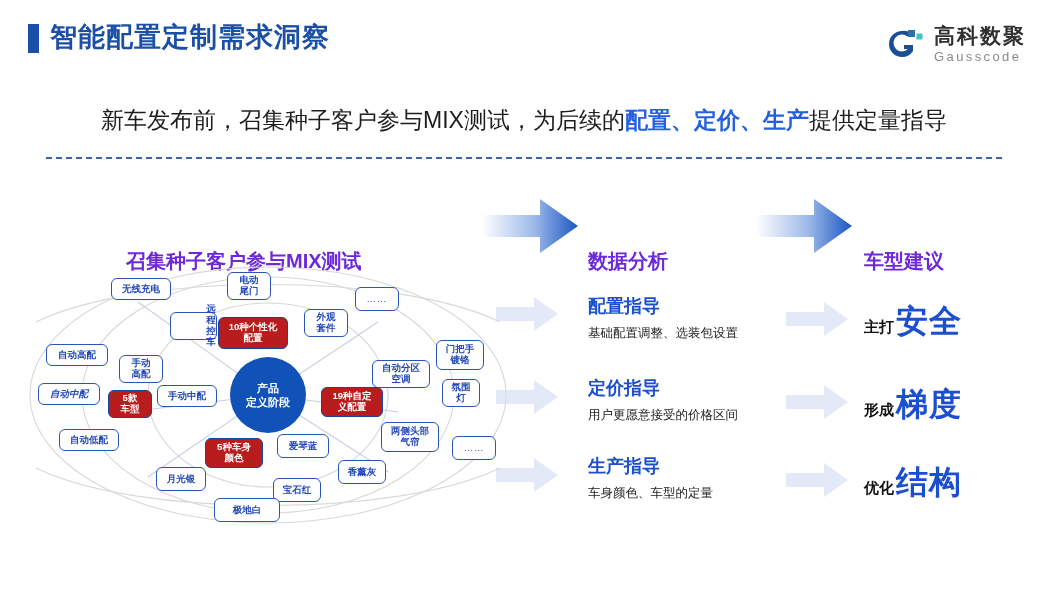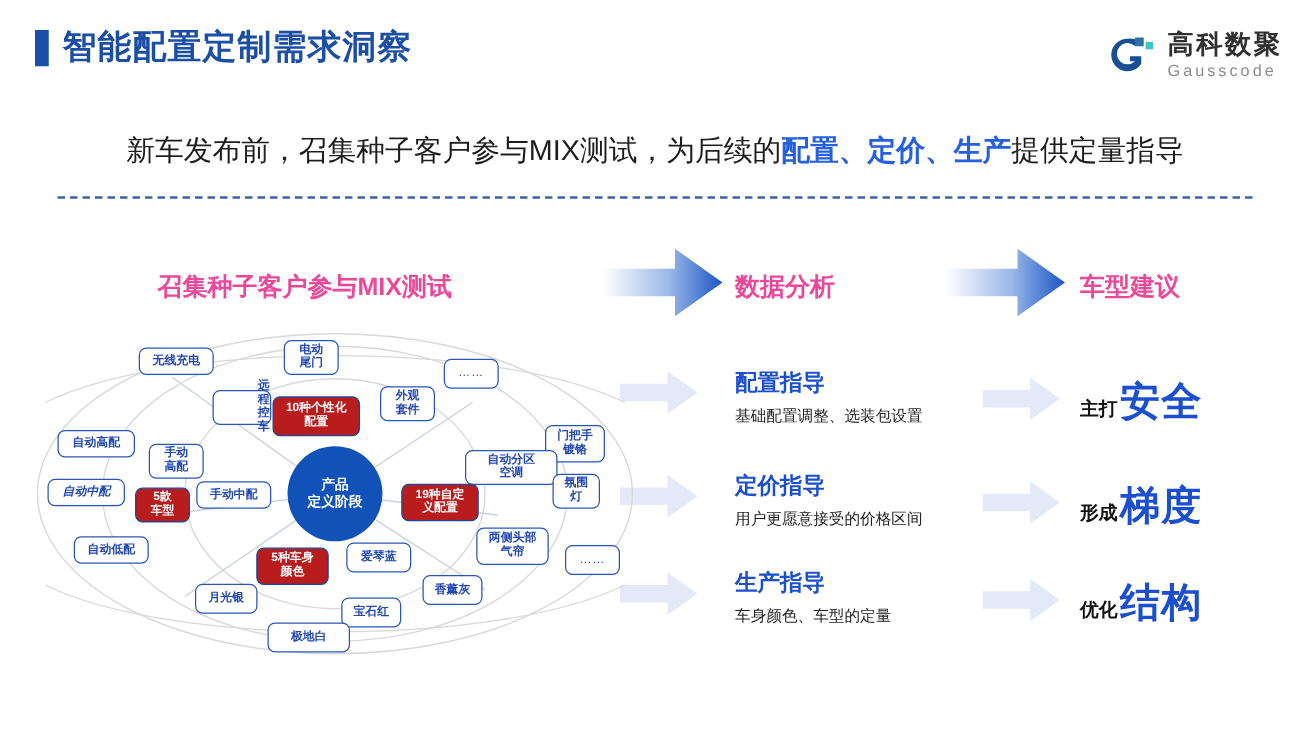--- a/index.html
+++ b/index.html
@@ -14,21 +14,21 @@
   #logo{position:absolute;right:22px;top:22px;height:44px;display:flex;align-items:center;gap:9px;}
   #logo-mark{position:relative;width:38px;height:32px;}
   #logo-text{display:flex;flex-direction:column;line-height:1;}
   #logo-cn{font-size:21px;font-weight:bold;color:#303030;letter-spacing:2px;}
   #logo-en{font-size:13px;color:#8a8a8a;letter-spacing:2.4px;margin-top:4px;}
   
   #subtitle{position:absolute;left:0;top:105px;width:1048px;text-align:center;font-size:23px;color:#1d1d1d;white-space:nowrap;}
   #subtitle .hl{color:#2460e0;font-weight:bold;}
   #divider{position:absolute;left:46px;top:157px;width:956px;height:0;border-top:2px dashed #3a63a8;}
   
-  .stage-head{position:absolute;font-size:20px;font-weight:bold;color:#ec4899;white-space:nowrap;}
+  .stage-head{position:absolute;font-size:20px;font-weight:bold;color:#6d28d9;white-space:nowrap;margin-top:32px;}
   #head-1{left:126px;top:216px;}
   #head-2{left:588px;top:216px;}
   #head-3{left:864px;top:216px;}
   
   .big-arrow{position:absolute;width:96px;height:54px;}
   #big-arrow-1{left:482px;top:199px;}
   #big-arrow-2{left:756px;top:199px;}
   
   .small-arrow{position:absolute;width:62px;height:34px;}
   #small-arrow-1{left:786px;top:302px;}
@@ -205,21 +205,21 @@
 控车</div>
       <div class="node filled" style="left: 200px; top: 55px; width: 70px; height: 32px;">10种个性化
 配置</div>
       <div class="node" style="left: 286px; top: 47px; width: 44px; height: 28px;">外观
 套件</div>
       <div class="node" style="left: 418px; top: 78px; width: 48px; height: 30px;">门把手
 镀铬</div>
       <div class="node" style="left: 28px; top: 82px; width: 62px; height: 22px;">自动高配</div>
       <div class="node" style="left: 101px; top: 93px; width: 44px; height: 28px;">手动
 高配</div>
-      <div class="node" style="left: 354px; top: 98px; width: 74px; height: 28px;">自动分区
+      <div class="node" style="left: 354px; top: 98px; width: 58px; height: 28px;">自动分区
 空调</div>
       <div class="node" style="left: 424px; top: 117px; width: 38px; height: 28px;">氛围
 灯</div>
       <div class="node" style="left: 20px; top: 121px; width: 62px; height: 22px; font-style: italic;">自动中配</div>
       <div class="node filled" style="left: 90px; top: 128px; width: 44px; height: 28px;">5款
 车型</div>
       <div class="node" style="left: 139px; top: 123px; width: 60px; height: 22px;">手动中配</div>
       <div class="node filled" style="left: 303px; top: 125px; width: 62px; height: 30px;">19种自定
 义配置</div>
       <div class="node" style="left: 363px; top: 160px; width: 58px; height: 30px;">两侧头部

